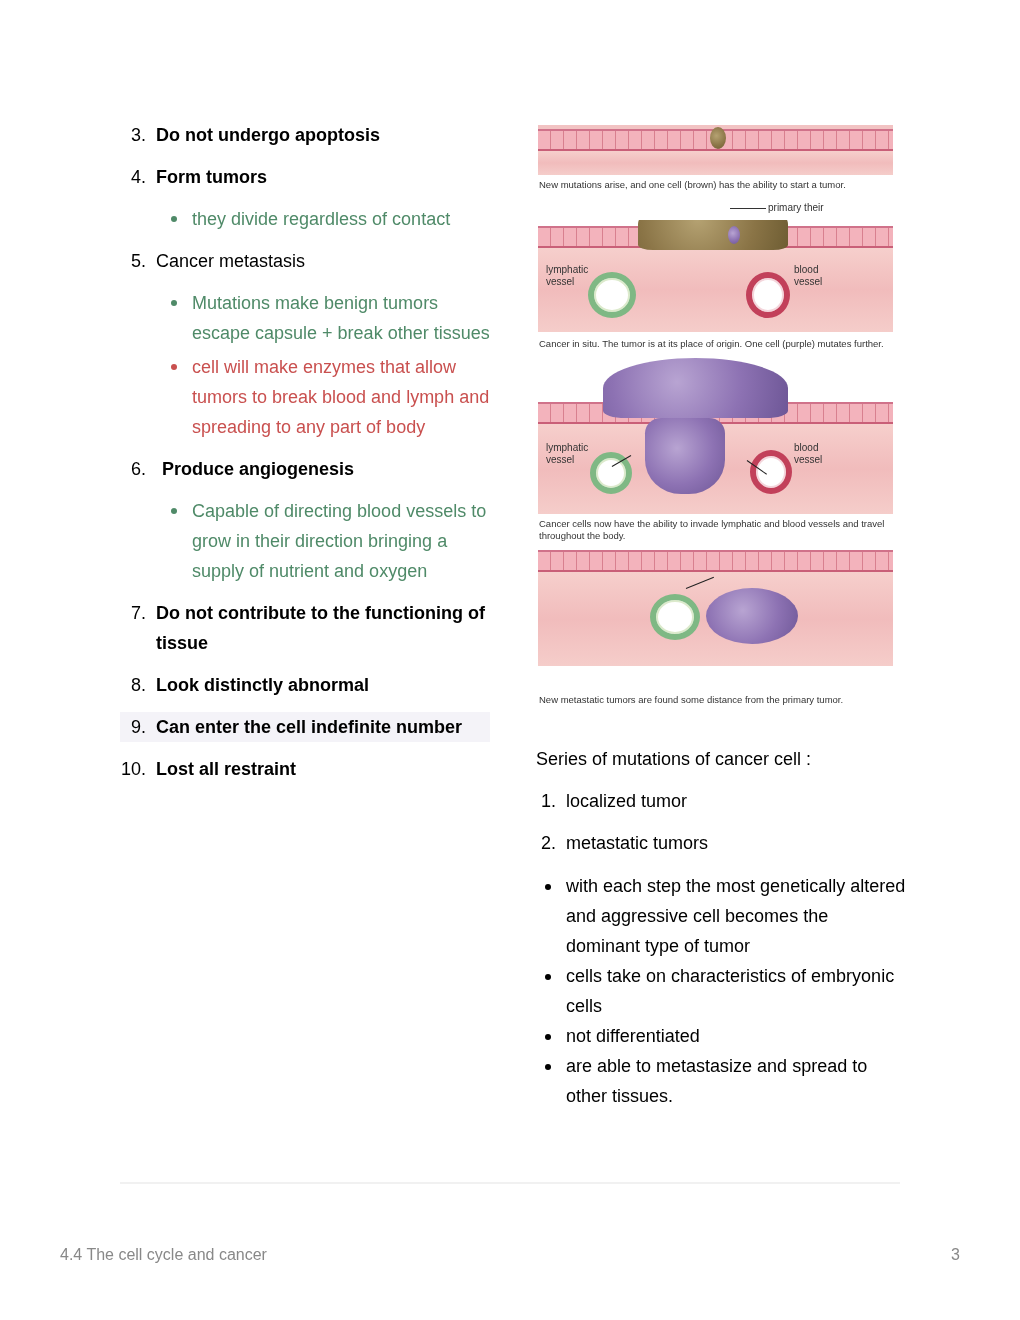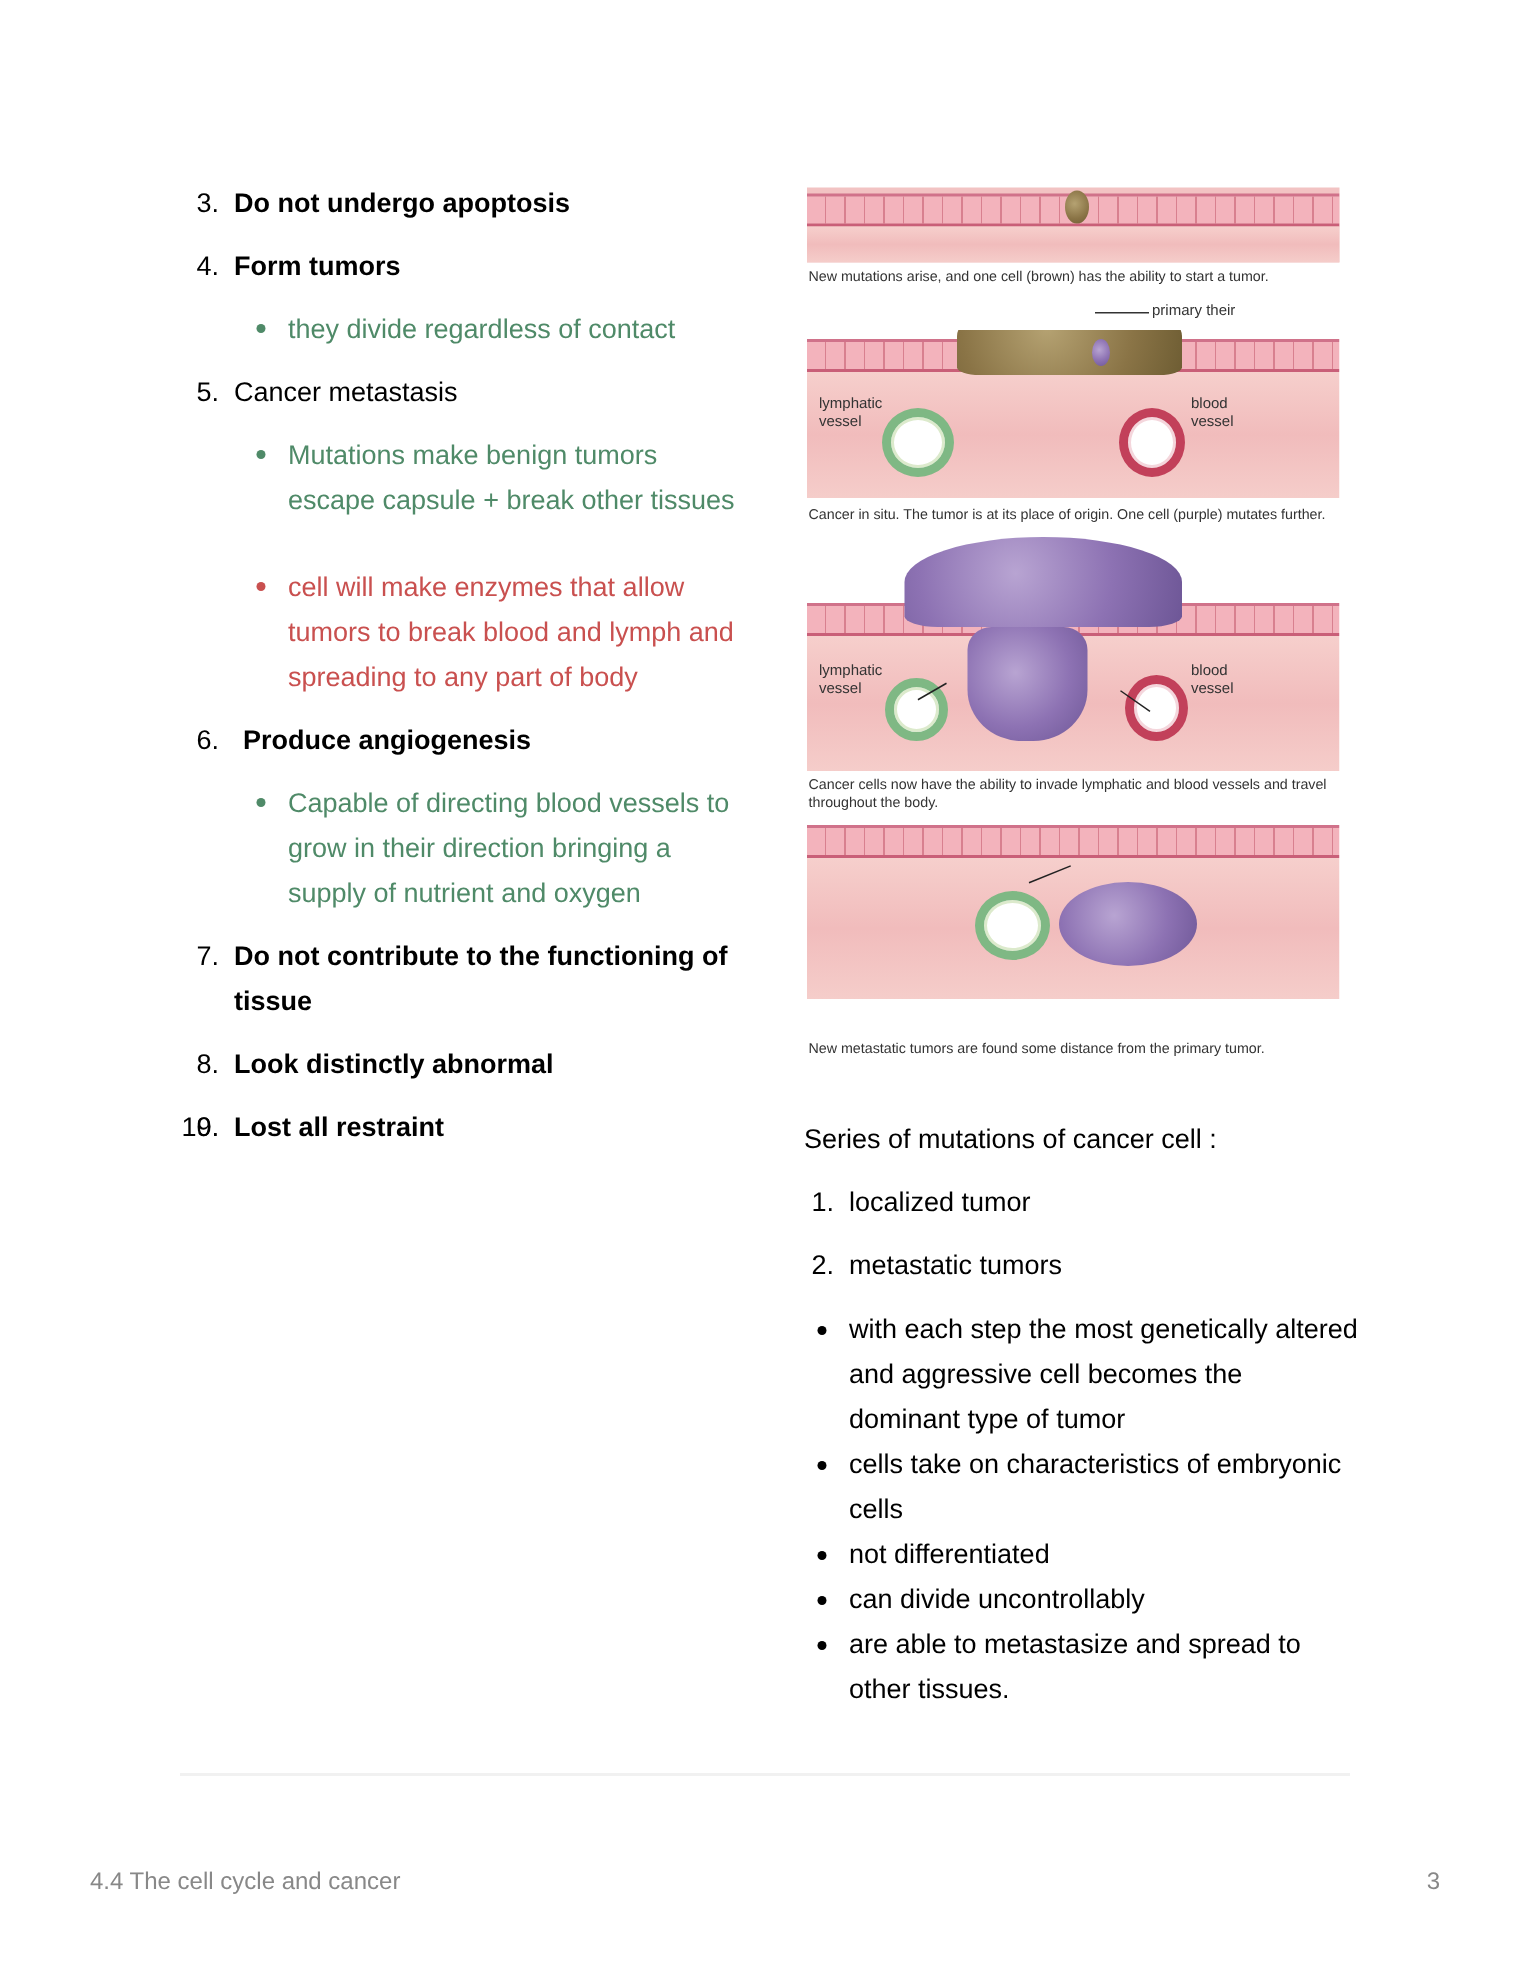--- a/index.html
+++ b/index.html
@@ -67,21 +67,21 @@
     </div>
 
     <div class="ol-item" style="margin-top:12px">
       <span class="num">5.</span>
       <span class="txt">Cancer metastasis</span>
     </div>
     <div class="sub green" style="margin-top:12px">
       <span class="dot"></span>
       <span>Mutations make benign tumors escape capsule + break other tissues</span>
     </div>
-    <div class="sub red" style="margin-top:28px">
+    <div class="sub red" style="margin-top:4px">
       <span class="dot"></span>
       <span>cell will make enzymes that allow tumors to break blood and lymph and spreading to any part of body</span>
     </div>
 
     <div class="ol-item" style="margin-top:12px">
       <span class="num">6.</span>
       <span class="txt bold" style="margin-left:6px">Produce angiogenesis</span>
     </div>
     <div class="sub green" style="margin-top:12px">
       <span class="dot"></span>
@@ -93,20 +93,21 @@
       <span class="txt bold">Do not contribute to the functioning of tissue</span>
     </div>
 
     <div class="ol-item" style="margin-top:12px">
       <span class="num">8.</span>
       <span class="txt bold">Look distinctly abnormal</span>
     </div>
 
     <div class="ol-item highlight" style="margin-top:12px">
       <span class="num">9.</span>
+      <span class="txt bold">Can enter the cell indefinite number</span>
     </div>
 
     <div class="ol-item" style="margin-top:12px">
       <span class="num">10.</span>
       <span class="txt bold">Lost all restraint</span>
     </div>
   </div>
 
   <div class="figure">
 
@@ -174,24 +175,20 @@
     <div class="r-ul">
       <span class="dot"></span>
       <span>cells take on characteristics of embryonic cells</span>
     </div>
     <div class="r-ul">
       <span class="dot"></span>
       <span>not differentiated</span>
     </div>
     <div class="r-ul">
       <span class="dot"></span>
-      <span>can divide uncontrollably</span>
-    </div>
-    <div class="r-ul">
-      <span class="dot"></span>
       <span>are able to metastasize and spread to other tissues.</span>
     </div>
   </div>
 
   <div class="divider"></div>
   <div class="footer-left">4.4 The cell cycle and cancer</div>
   <div class="footer-right">3</div>
 </div>
 
 </body></html>

